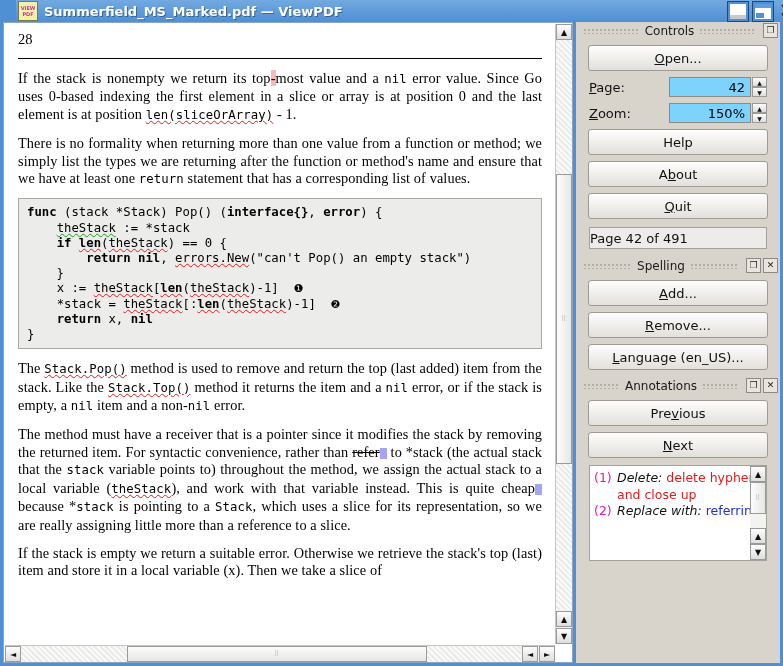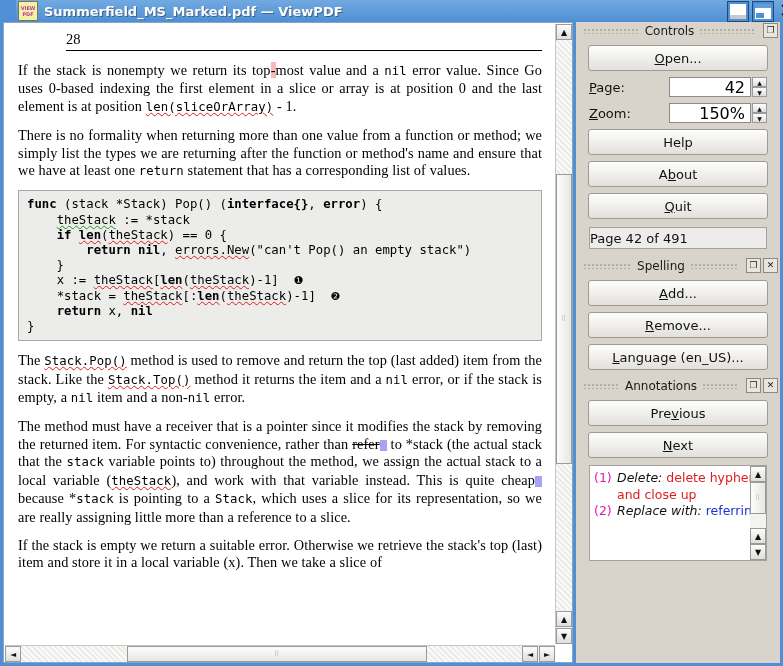--- a/index.html
+++ b/index.html
@@ -48,21 +48,21 @@
     background:#ffffff;border:1px solid #8aa6c0;box-sizing:border-box;
     overflow:hidden;
   }
   .page{
     position:absolute;left:0;top:0;width:552px;height:620px;
     background:#fff;padding:8px 14px 0 14px;box-sizing:border-box;
     font-family:"Liberation Serif","DejaVu Serif",serif;
     color:#000;
   }
   .page-head{display:flex;justify-content:space-between;align-items:baseline;
-     font-size:14.5px;padding-bottom:2px;border-bottom:1px solid #000;margin-left:48px;}
+     font-size:14.5px;padding-bottom:10px;border-bottom:1px solid #000;}
   .page-head .chap{font-style:italic;}
   p.para{font-size:14.3px;line-height:17.4px;margin:11px 0 0 0;text-align:justify;
      letter-spacing:.1px;}
   .mono{font-family:"DejaVu Sans Mono","Liberation Mono",monospace;font-size:12.3px;}
   .hl{background:#f7b9b9;}
   .sp{ text-decoration-line: underline; text-decoration-style: wavy;
        text-decoration-color:#e01b1b; text-decoration-thickness:1px;}
   .strike{text-decoration:line-through;}
   .amark{display:inline-block;width:7px;height:11px;background:#5a5ae8;
      opacity:.55;vertical-align:-2px;}
@@ -110,22 +110,22 @@
      display:block;width:178px;height:24px;margin:6px auto 0 auto;
      background:linear-gradient(#fefefe,#e2e0db);border:1px solid #9e9b95;
      border-radius:3px;font-size:13px;color:#111;
      display:flex;align-items:center;justify-content:center;cursor:default;
      font-family:"DejaVu Sans","Liberation Sans",sans-serif;
   }
   .btn u{text-decoration:underline;}
   .row{display:flex;align-items:center;width:178px;margin:6px auto 0 auto;}
   .row .lab{font-size:13px;color:#111;flex:1;}
   .field{
-     width:82px;height:20px;background:#ffffff;border:1px solid #8e8b86;
-     text-align:right;padding-right:5px;box-sizing:border-box;font-size:16px;
+     width:82px;height:20px;background:#7dd3fc;border:1px solid #8e8b86;
+     text-align:right;padding-right:5px;box-sizing:border-box;font-size:13px;
      color:#000;display:flex;align-items:center;justify-content:flex-end;
      font-family:"DejaVu Sans","Liberation Sans",sans-serif;}
   .spin{width:15px;height:20px;margin-left:1px;display:flex;flex-direction:column;}
   .spin div{flex:1;background:linear-gradient(#fdfdfd,#dedede);border:1px solid #9a9a96;
      display:flex;align-items:center;justify-content:center;font-size:6px;color:#111;
      box-sizing:border-box;}
   .status{
      width:178px;height:22px;margin:8px auto 0 auto;background:#edecea;
      border:1px solid #a5a29c;box-sizing:border-box;display:flex;align-items:center;
      padding-left:0;font-size:13px;color:#111;

